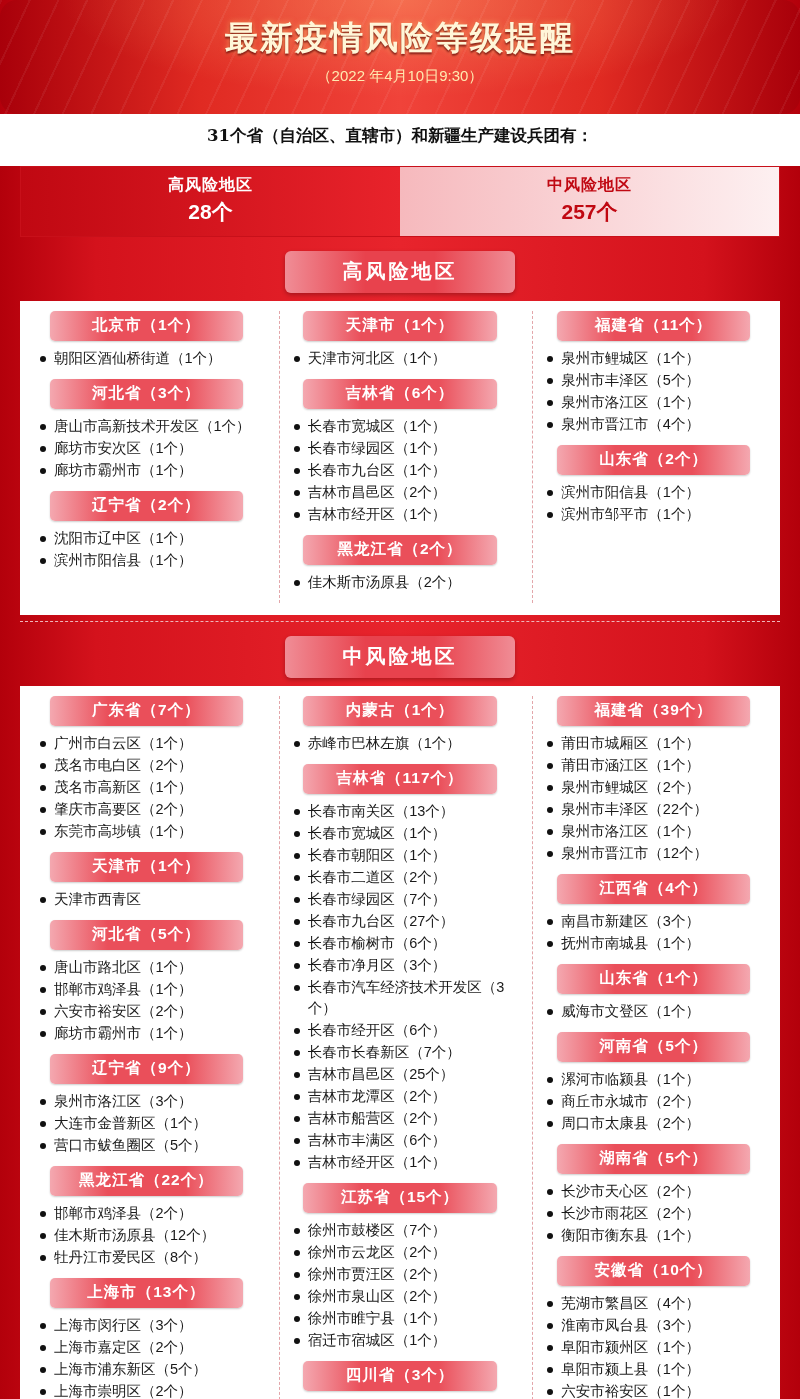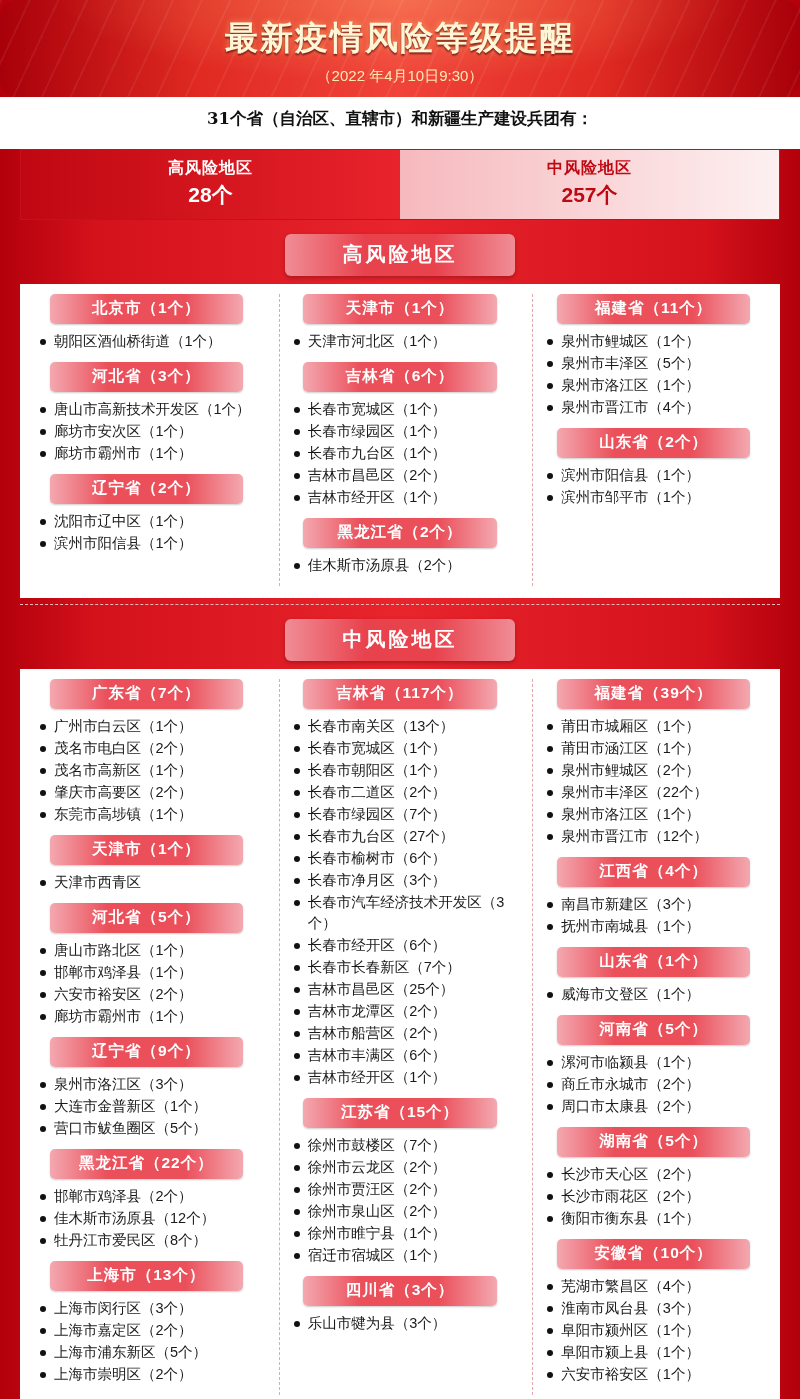--- a/index.html
+++ b/index.html
@@ -44,21 +44,21 @@
     font-size: 33px;
     letter-spacing: 2px;
     color: #fff6d8;
     text-shadow: 0 2px 2px rgba(90,0,0,0.7), 0 0 6px rgba(255,210,120,0.6);
     margin: 4px 0 6px 0;
   }
   .sub-title {
     position: relative;
     font-size: 15px;
     color: #ffe9b0;
-    margin-bottom: 3px;
+    margin-bottom: 20px;
   }
   
   .prov-line {
     background: #ffffff;
     text-align: center;
     font-size: 16.5px;
     font-weight: bold;
     color: #111;
     padding: 11px 0 19px 0;
     font-family: "DejaVu Serif", "Liberation Serif", serif;
@@ -309,20 +309,26 @@
             <div class="grp-title">上海市（13个）</div>
             <ul class="items">
               <li>上海市闵行区（3个）</li>
               <li>上海市嘉定区（2个）</li>
               <li>上海市浦东新区（5个）</li>
               <li>上海市崇明区（2个）</li>
             </ul>
           </div>
         </div>
         <div class="col">
+          <div class="group">
+            <div class="grp-title">内蒙古（1个）</div>
+            <ul class="items">
+              <li>赤峰市巴林左旗（1个）</li>
+            </ul>
+          </div>
           <div class="group">
             <div class="grp-title">吉林省（117个）</div>
             <ul class="items">
               <li>长春市南关区（13个）</li>
               <li>长春市宽城区（1个）</li>
               <li>长春市朝阳区（1个）</li>
               <li>长春市二道区（2个）</li>
               <li>长春市绿园区（7个）</li>
               <li>长春市九台区（27个）</li>
               <li>长春市榆树市（6个）</li>

